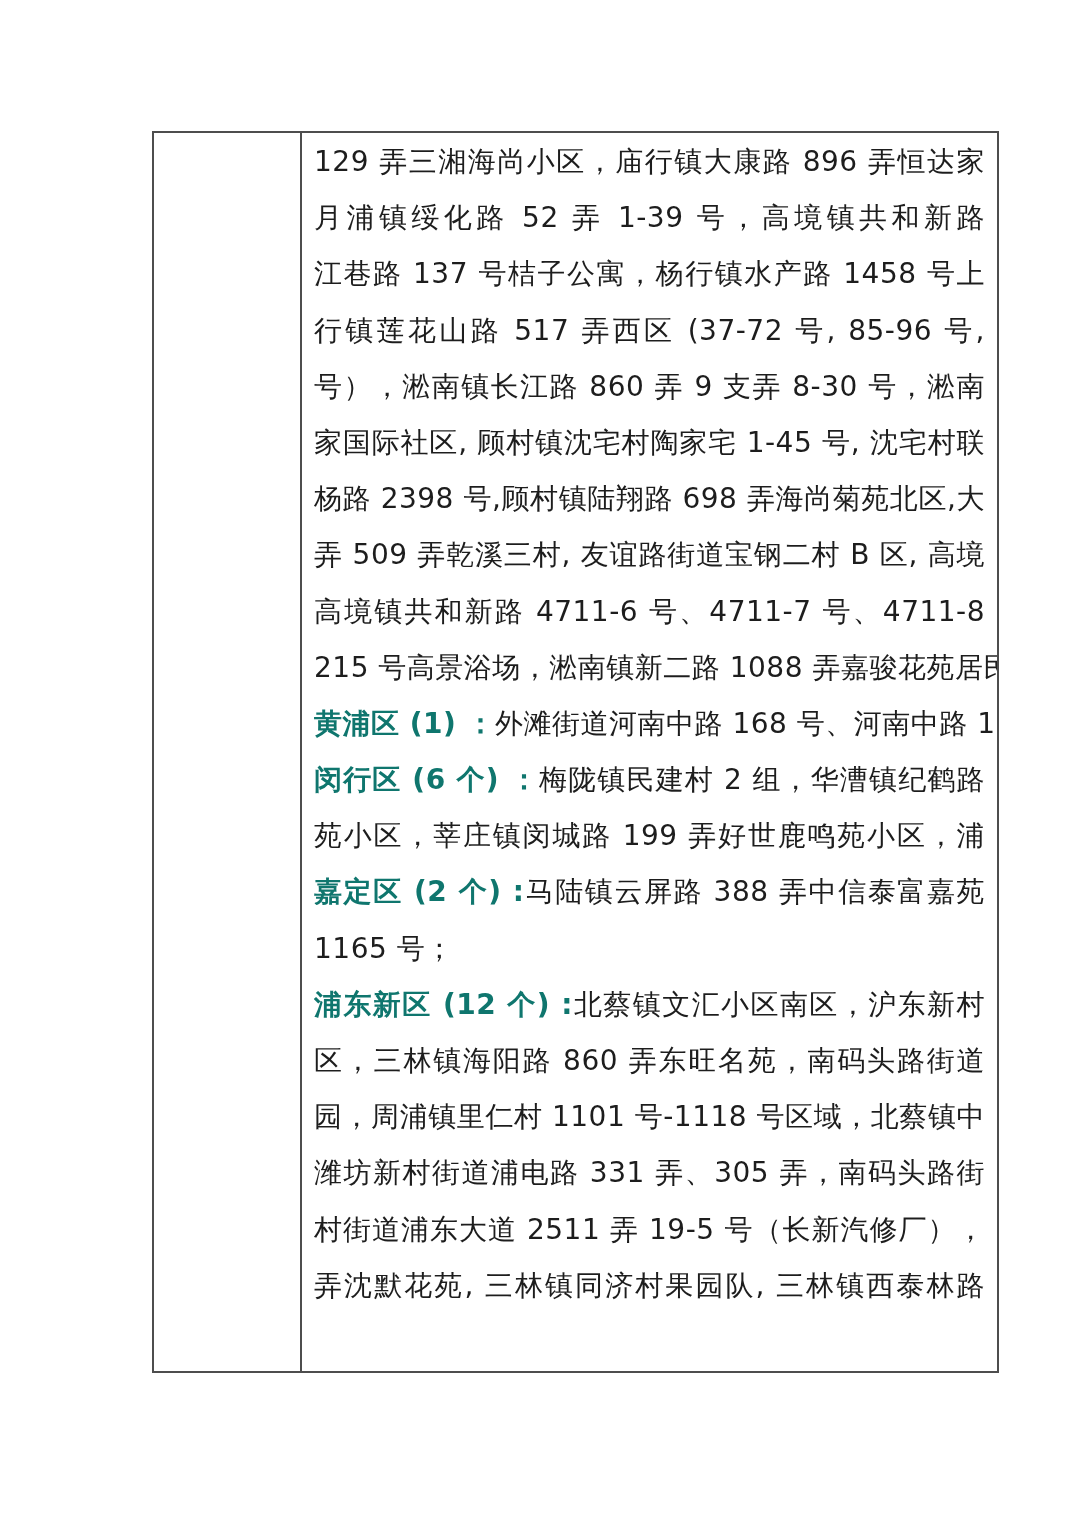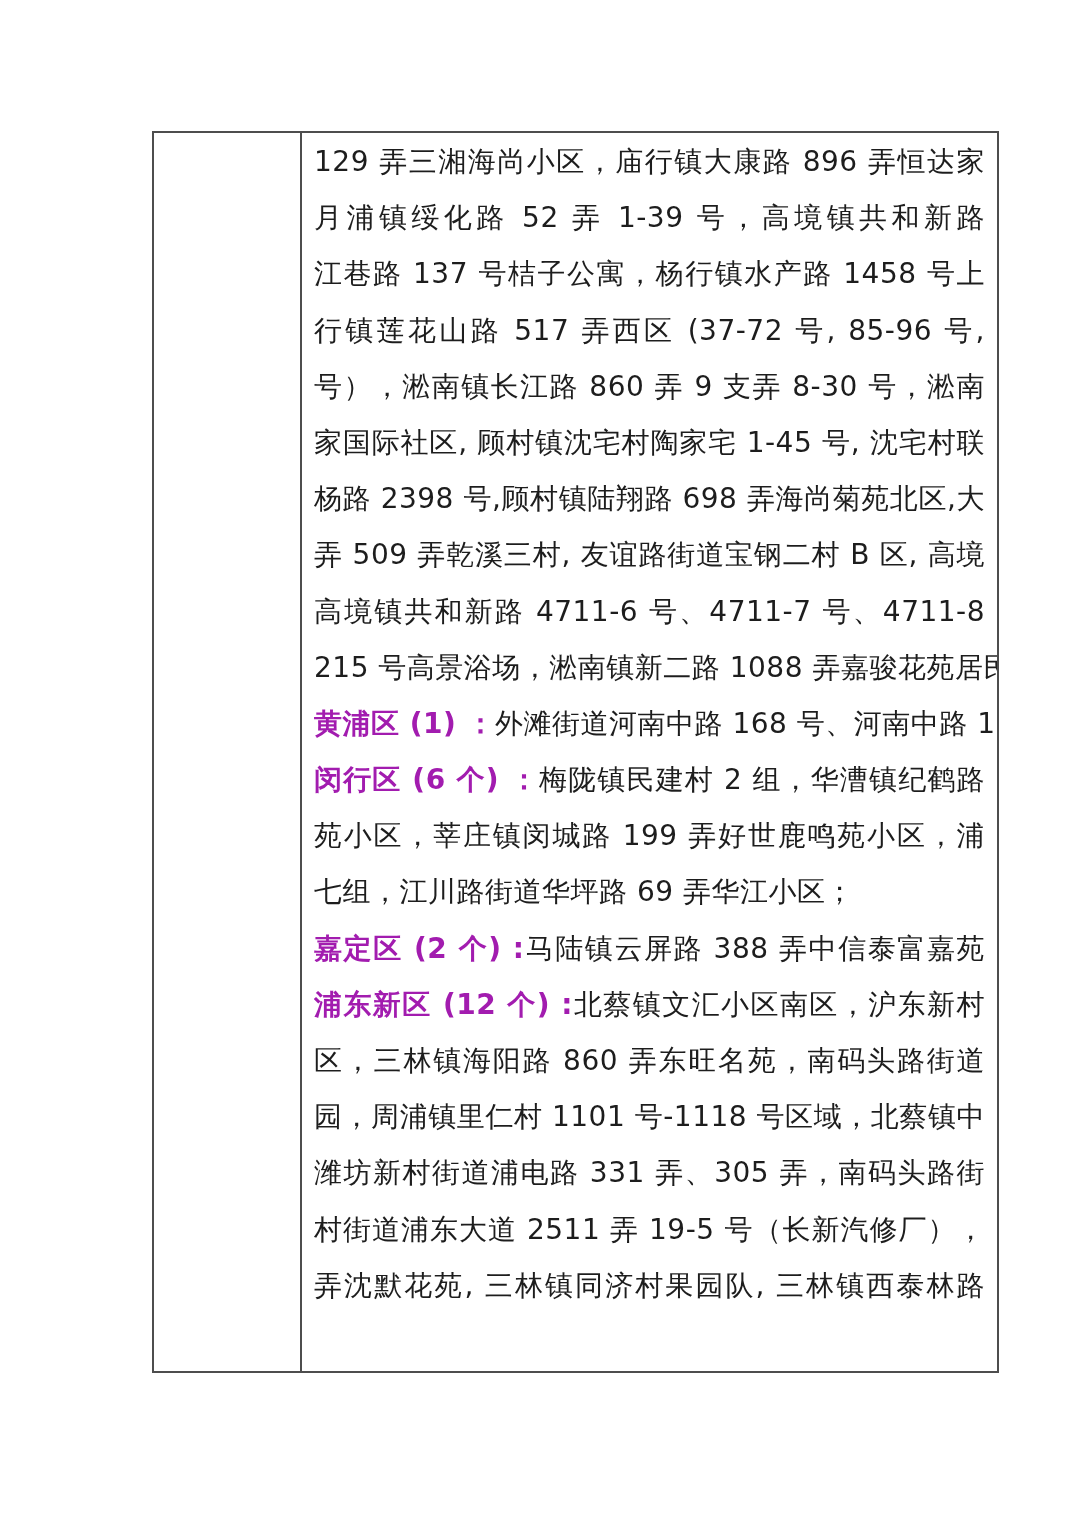--- a/index.html
+++ b/index.html
@@ -46,21 +46,21 @@
     white-space: normal;
     text-align: justify;
     text-align-last: justify;
     overflow: hidden;
   }
   .line.short {
     text-align: left;
   }
   .line .district {
     font-weight: 700;
-    color: #a21caf;
+    color: #0f766e;
   }
 </style>
 </head>
 <body>
 
 <div class="doc-table">
   <div class="cell-left"></div>
   <div class="cell-right" id="lines-container">
       <div class="line full"><span>129 弄三湘海尚小区，庙行镇大康路 896 弄恒达家园 A 区（1-22 号），</span></div>
       <div class="line full"><span>月浦镇绥化路 52 弄 1-39 号，高境镇共和新路 4719 弄 E 区，淞南镇郁</span></div>
@@ -68,22 +68,22 @@
       <div class="line full"><span>行镇莲花山路 517 弄西区 (37-72 号, 85-96 号, 106-117 号, 130-138</span></div>
       <div class="line full"><span>号），淞南镇长江路 860 弄 9 支弄 8-30 号，淞南镇长江西路 755 号碧</span></div>
       <div class="line full"><span>家国际社区, 顾村镇沈宅村陶家宅 1-45 号, 沈宅村联杨路 2447 号和联</span></div>
       <div class="line full"><span>杨路 2398 号,顾村镇陆翔路 698 弄海尚菊苑北区,大场镇环镇北路 417</span></div>
       <div class="line full"><span>弄 509 弄乾溪三村, 友谊路街道宝钢二村 B 区, 高境镇逸仙路 2571 号,</span></div>
       <div class="line full"><span>高境镇共和新路 4711-6 号、4711-7 号、4711-8 号，高境镇殷高西路</span></div>
       <div class="line short"><span>215 号高景浴场，淞南镇新二路 1088 弄嘉骏花苑居民区；</span></div>
       <div class="line short"><span class="district">黄浦区 (1) ：</span><span>外滩街道河南中路 168 号、河南中路 166 弄居民区；</span></div>
       <div class="line full"><span class="district">闵行区 (6 个) ：</span><span>梅陇镇民建村 2 组，华漕镇纪鹤路 589 弄鹫山村永丰</span></div>
       <div class="line full"><span>苑小区，莘庄镇闵城路 199 弄好世鹿鸣苑小区，浦锦街道浦江村五、六、</span></div>
-      <div class="line short"><span>七组，江川路街道华坪路 69 弄华江小区；</span></div>
       <div class="line full"><span class="district">嘉定区 (2 个) :</span><span>马陆镇云屏路 388 弄中信泰富嘉苑小区，安亭镇漳翔路</span></div>
+      <div class="line short"><span>1165 号；</span></div>
       <div class="line full"><span class="district">浦东新区 (12 个) :</span><span>北蔡镇文汇小区南区，沪东新村街道寿光路 78 弄小</span></div>
       <div class="line full"><span>区，三林镇海阳路 860 弄东旺名苑，南码头路街道浦三路 858 弄兴荣家</span></div>
       <div class="line full"><span>园，周浦镇里仁村 1101 号-1118 号区域，北蔡镇中界村复兴队苏家宅，</span></div>
       <div class="line full"><span>潍坊新村街道浦电路 331 弄、305 弄，南码头路街道东三小区，金杨新</span></div>
       <div class="line full"><span>村街道浦东大道 2511 弄 19-5 号（长新汽修厂），周浦镇韵浦路 167</span></div>
       <div class="line full"><span>弄沈默花苑, 三林镇同济村果园队, 三林镇西泰林路 158 弄环球翡翠湾,</span></div>
     </div>
 </div>
 
 </body></html>

